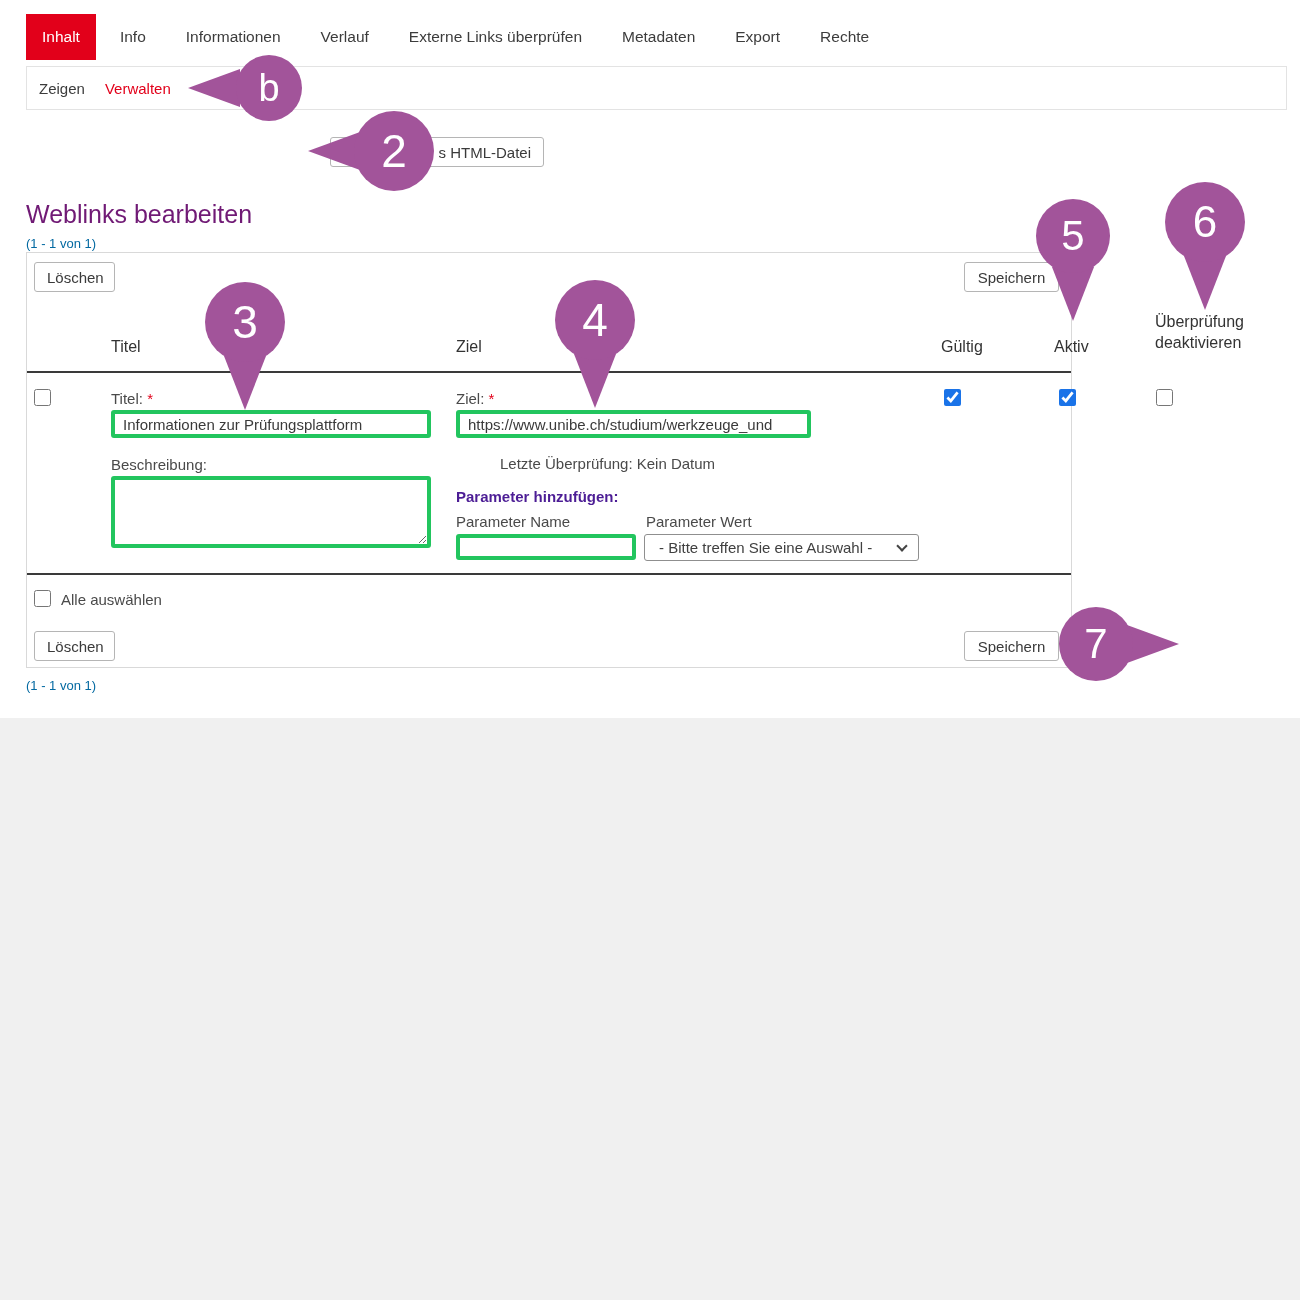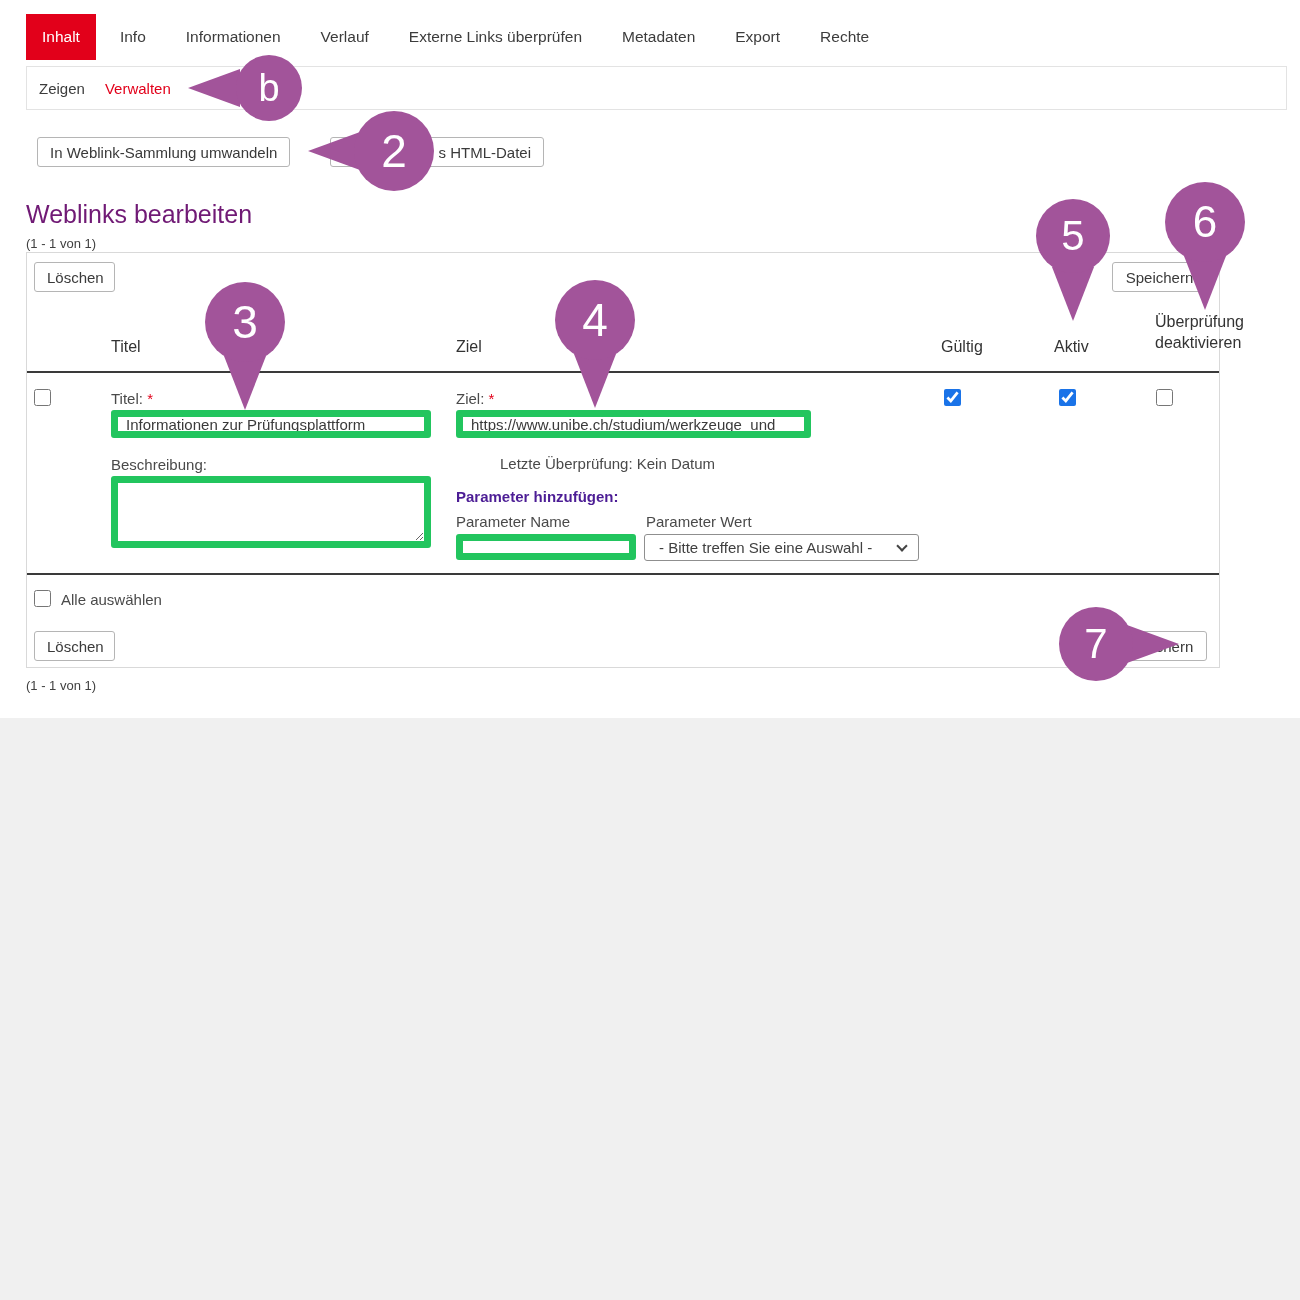--- a/index.html
+++ b/index.html
@@ -23,30 +23,30 @@
   .subtab.active { color: var(--active-link, #e2001a); }
   
   .btn {
     position: absolute; height: 30px; background: #fff; border: 1px solid #b5b5b5;
     border-radius: 3px; font-family: inherit; font-size: 15px; color: #3a3a3a;
     padding: 0 12px; cursor: pointer; white-space: nowrap;
   }
   .btn-html { text-align: right; }
   
   .page-title { position: absolute; left: 26px; top: 200px; font-size: 25px; font-weight: 400; color: #701a75; }
-  .pagination { position: absolute; font-size: 13px; color: #404040; }
-  
-  .panel { position: absolute; left: 26px; top: 252px; width: 1194px; height: 416px; border: 1px solid #d9d9d9; background: #fff; }
+  .pagination { position: absolute; font-size: 13px; color: #0369a1; }
+  
+  .panel { position: absolute; left: 26px; top: 252px; width: 1046px; height: 416px; border: 1px solid #d9d9d9; background: #fff; }
   .col-label { position: absolute; font-size: 16px; color: #333; }
   .hr-dark { position: absolute; left: 0; right: 0; border-top: 2px solid #3a3a3a; }
   .field-label { position: absolute; font-size: 15px; color: #4a4a4a; white-space: nowrap; }
   .bold { font-weight: bold; color: #4c1d95; }
   .req { color: var(--required, #e2001a); }
   .text-input {
-    position: absolute; border: 7px solid #22c55e; border-radius: 3px; background: #fff;
+    position: absolute; border: 4px solid #22c55e; border-radius: 3px; background: #fff;
     font-family: inherit; font-size: 15px; color: #3a3a3a; padding: 0 8px;
   }
   textarea.text-input { resize: both; padding: 6px 8px; }
   input[type="checkbox"] {
     position: absolute; width: 17px; height: 17px; margin: 0; cursor: pointer;
     accent-color: var(--checkbox-checked, #1a73e8);
   }
   .select-box {
     position: absolute; border: 1px solid #8f8f8f; border-radius: 3px; background: #fff;
     display: flex; align-items: center; font-size: 15px; color: #404040;
@@ -83,21 +83,20 @@
     <div class="tab">Metadaten</div>
     <div class="tab">Export</div>
     <div class="tab">Rechte</div>
   </nav>
 
   <nav class="subtabbar">
     <div class="subtab">Zeigen</div>
     <div class="subtab active">Verwalten</div>
   </nav>
 
-  <button class="btn" style="left:37px; top:137px;">In Weblink-Sammlung umwandeln</button>
   <button class="btn btn-html" style="left:330px; top:137px; width:214px;">s HTML-Datei</button>
 
   <h1 class="page-title">Weblinks bearbeiten</h1>
   <div class="pagination" style="left:26px; top:236px;">(1 - 1 von 1)</div>
 
   <section class="panel">
     <button class="btn" style="left:7px; top:9px; width:81px;">Löschen</button>
     <button class="btn" style="right:12px; top:9px; width:95px;">Speichern</button>
 
     <div class="col-label" style="left:84px; top:85px;">Titel</div>

